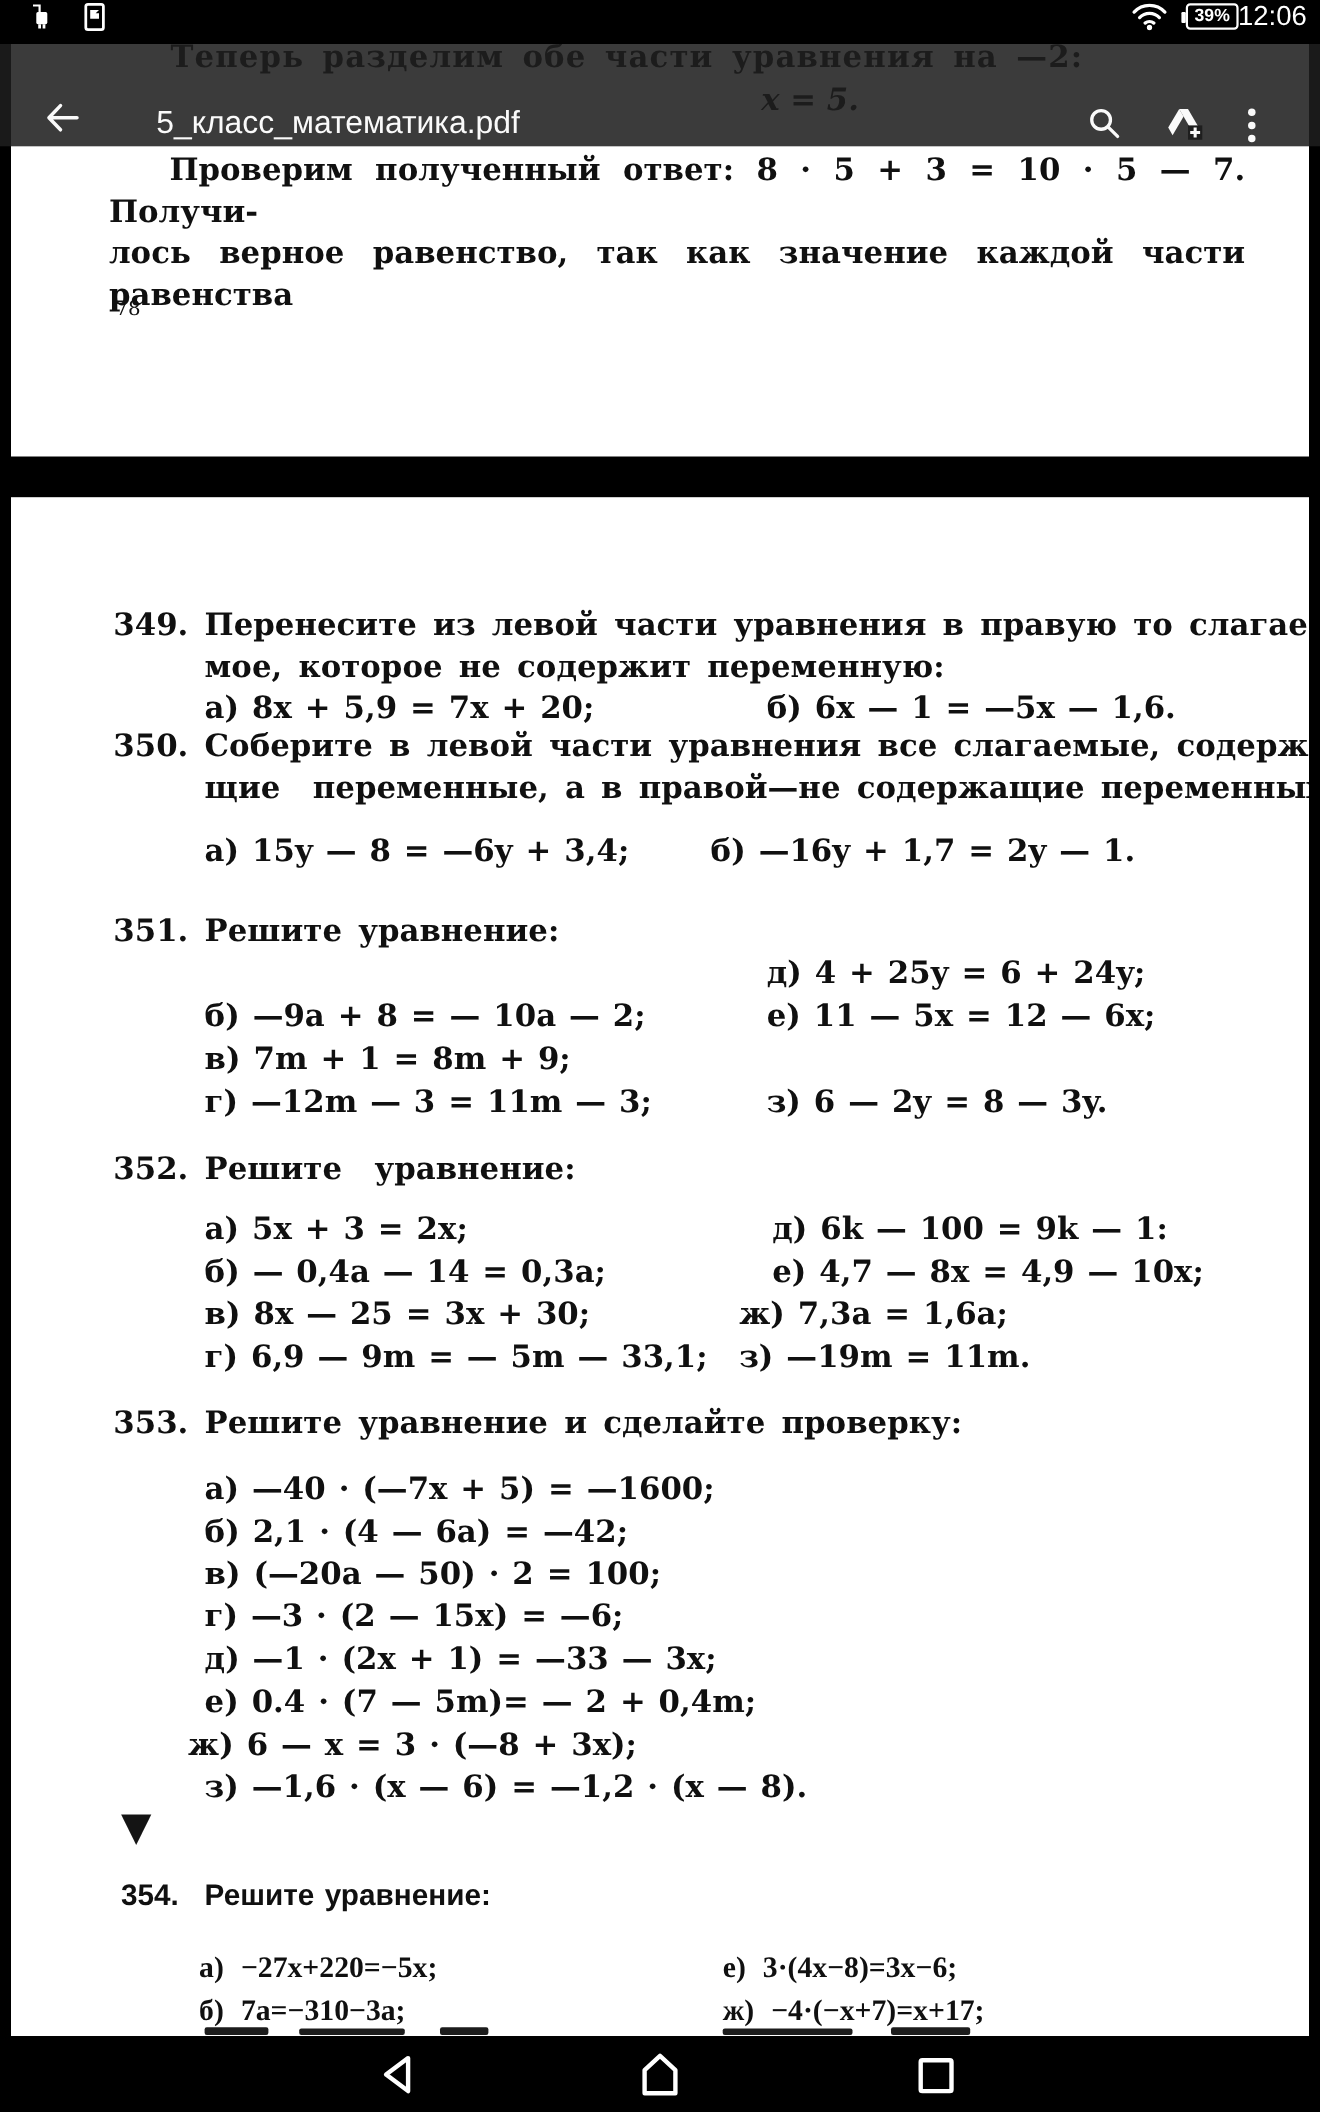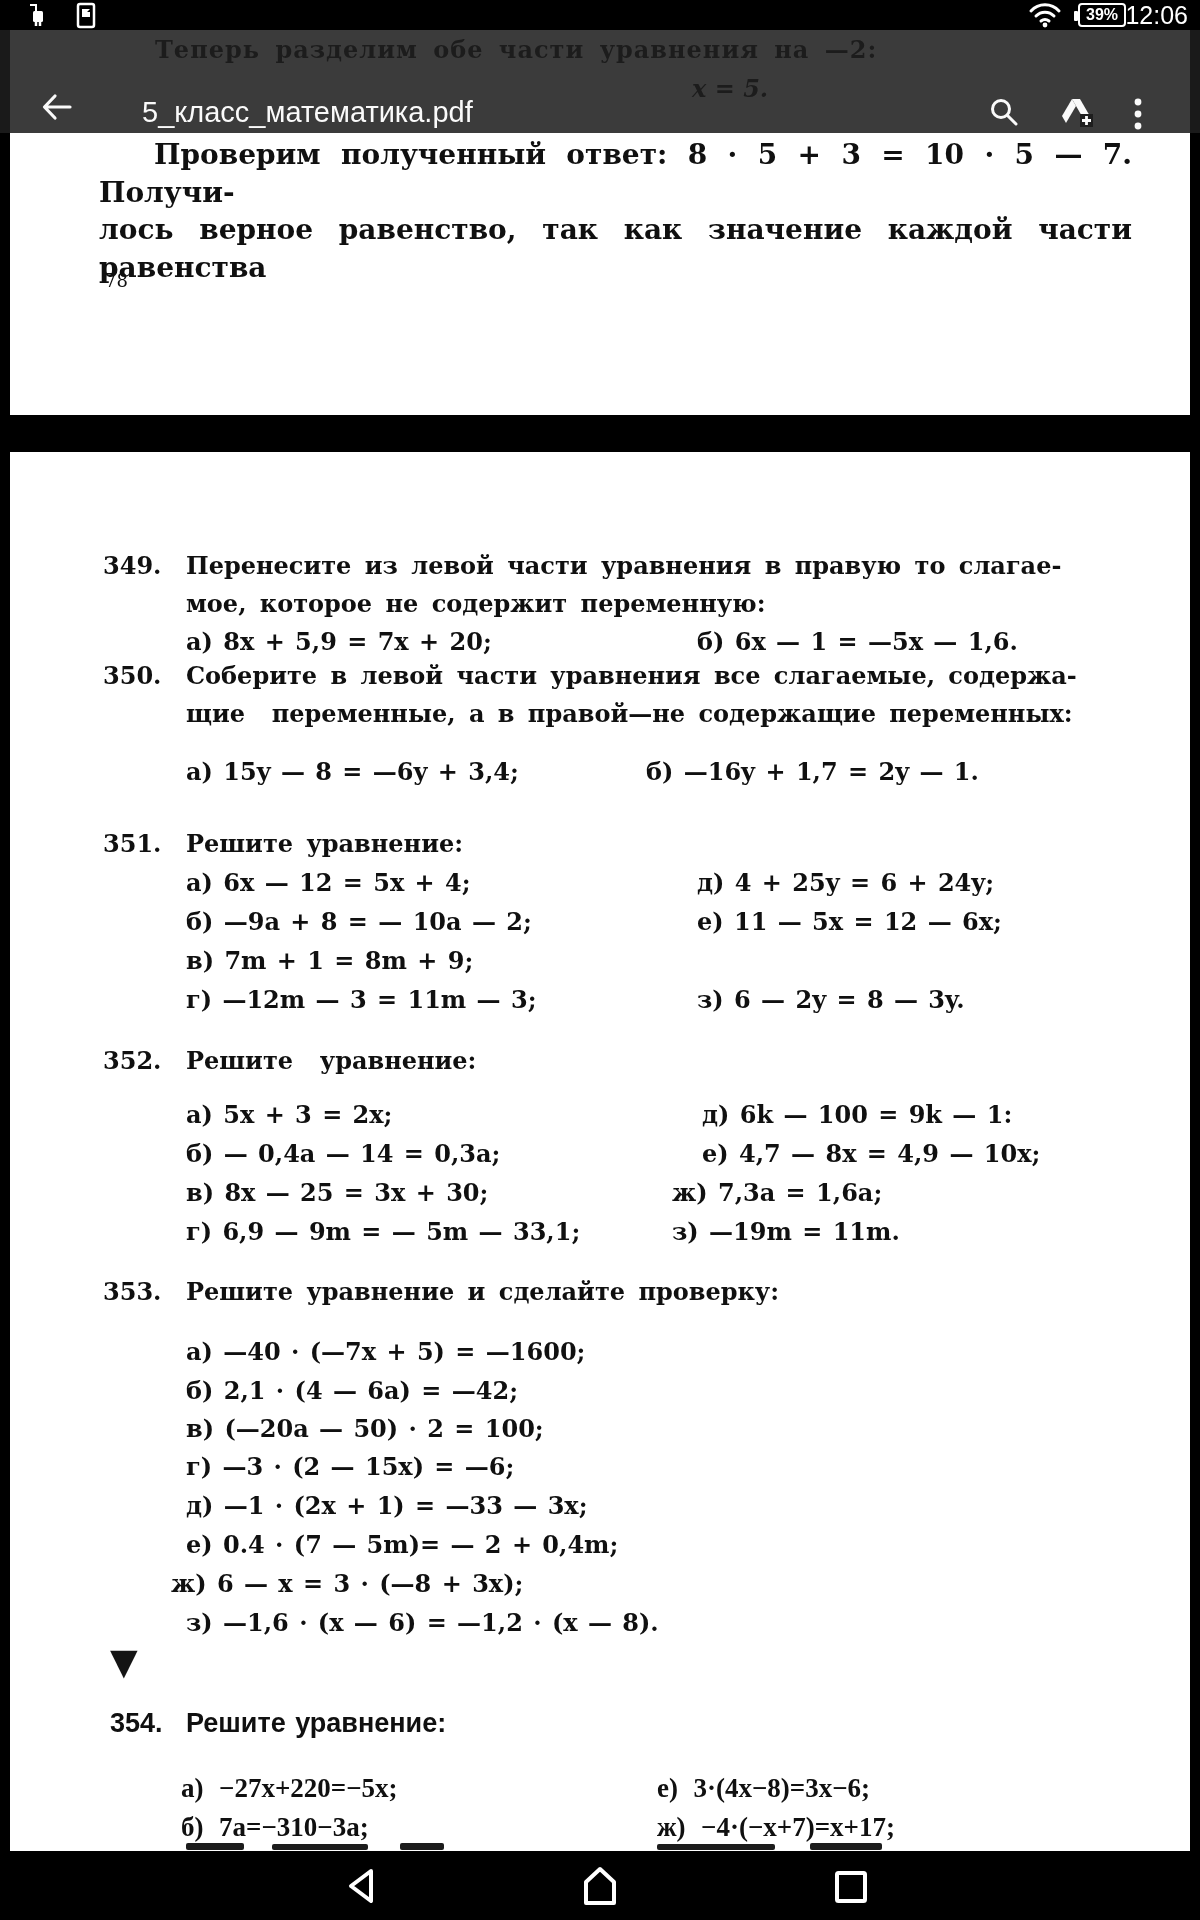--- a/index.html
+++ b/index.html
@@ -1,37 +1,37 @@
 <!DOCTYPE html>
 <html><head>
 <meta charset="utf-8">
 <style>
   html,body{margin:0;padding:0;}
   body{width:1200px;height:1920px;background:#000;position:relative;overflow:hidden;
        font-family:"DejaVu Serif",serif;}
   
-  .status-bar{position:absolute;left:0;top:0;width:1200px;height:30px;background:#000;z-index:10;}
+  .status-bar{position:absolute;left:0;top:0;width:1200px;height:40px;background:#000;z-index:10;}
   .sb-icon{position:absolute;}
   .sb-time{position:absolute;right:12px;top:1px;color:#fff;font:500 25px "Liberation Sans",sans-serif;}
   .battery{position:absolute;left:1078px;top:3px;width:44px;height:20px;border:2px solid #fff;
            border-radius:4px;color:#fff;font:600 16px "Liberation Sans",sans-serif;
            display:flex;align-items:center;justify-content:center;}
   .battery::before{content:"";position:absolute;left:-6px;top:6px;width:4px;height:10px;background:#fff;border-radius:1px;}
   
   .toolbar{position:absolute;left:0;top:30px;width:1200px;height:103px;
            background:rgba(30,30,30,0.87);z-index:5;}
   .tb-back{position:absolute;left:40px;top:60px;cursor:pointer;}
   .tb-title{position:absolute;left:110px;top:66px;color:#fafafa;
             font:400 29px "Liberation Sans",sans-serif;white-space:pre;margin-left:32px;}
   .tb-btn{position:absolute;top:66px;cursor:pointer;}
   
   .page{position:absolute;left:10px;width:1180px;background:#fff;}
   #page1{top:30px;height:385px;z-index:1;}
   #page2{top:452px;height:1399px;z-index:1;overflow:hidden;}
-  .t{position:absolute;white-space:pre;color:#101010;font-weight:600;font-size:24px;}
+  .t{position:absolute;white-space:pre;color:#101010;font-weight:600;font-size:28px;}
   .num{font-weight:700;}
   .head{word-spacing:5px;}
   .eq{word-spacing:2px;}
   .para{position:absolute;left:89px;top:106px;width:1033px;color:#101010;
         font-weight:600;font-size:28px;line-height:37.5px;word-spacing:2px;}
   .para .pl{text-align:justify;text-align-last:justify;white-space:normal;}
   .para .pl:first-child{padding-left:0;text-indent:55px;}
   .overline{letter-spacing:1px;word-spacing:6px;font-weight:700;}
   .x5{font-style:italic;font-weight:700;}
   .pagenum{font-size:18px;font-weight:400;}
@@ -126,21 +126,20 @@
   <span class="t eq" style="left:687px;top:175px;">б) 6x — 1 = —5x — 1,6.</span>
 
   <span class="t num" style="left:93px;top:209px;">350.</span>
   <span class="t head" style="left:176px;top:209px;">Соберите в левой части уравнения все слагаемые, содержа-</span>
   <span class="t head" style="left:176px;top:247px;">щие  переменные, а в правой—не содержащие переменных:</span>
   <span class="t eq" style="left:176px;top:305px;">а) 15y — 8 = —6y + 3,4;</span>
   <span class="t eq" style="left:636px;top:305px;">б) —16y + 1,7 = 2y — 1.</span>
 
   <span class="t num" style="left:93px;top:377px;">351.</span>
   <span class="t head" style="left:176px;top:377px;">Решите уравнение:</span>
-  <span class="t eq" style="left:176px;top:416px;">а) 6x — 12 = 5x + 4;</span>
   <span class="t eq" style="left:687px;top:416px;">д) 4 + 25y = 6 + 24y;</span>
   <span class="t eq" style="left:176px;top:455px;">б) —9a + 8 = — 10a — 2;</span>
   <span class="t eq" style="left:687px;top:455px;">е) 11 — 5x = 12 — 6x;</span>
   <span class="t eq" style="left:176px;top:494px;">в) 7m + 1 = 8m + 9;</span>
   <span class="t eq" style="left:176px;top:533px;">г) —12m — 3 = 11m — 3;</span>
   <span class="t eq" style="left:687px;top:533px;">з) 6 — 2y = 8 — 3y.</span>
 
   <span class="t num" style="left:93px;top:594px;">352.</span>
   <span class="t head" style="left:176px;top:594px;">Решите  уравнение:</span>
   <span class="t eq" style="left:176px;top:648px;">а) 5x + 3 = 2x;</span>

